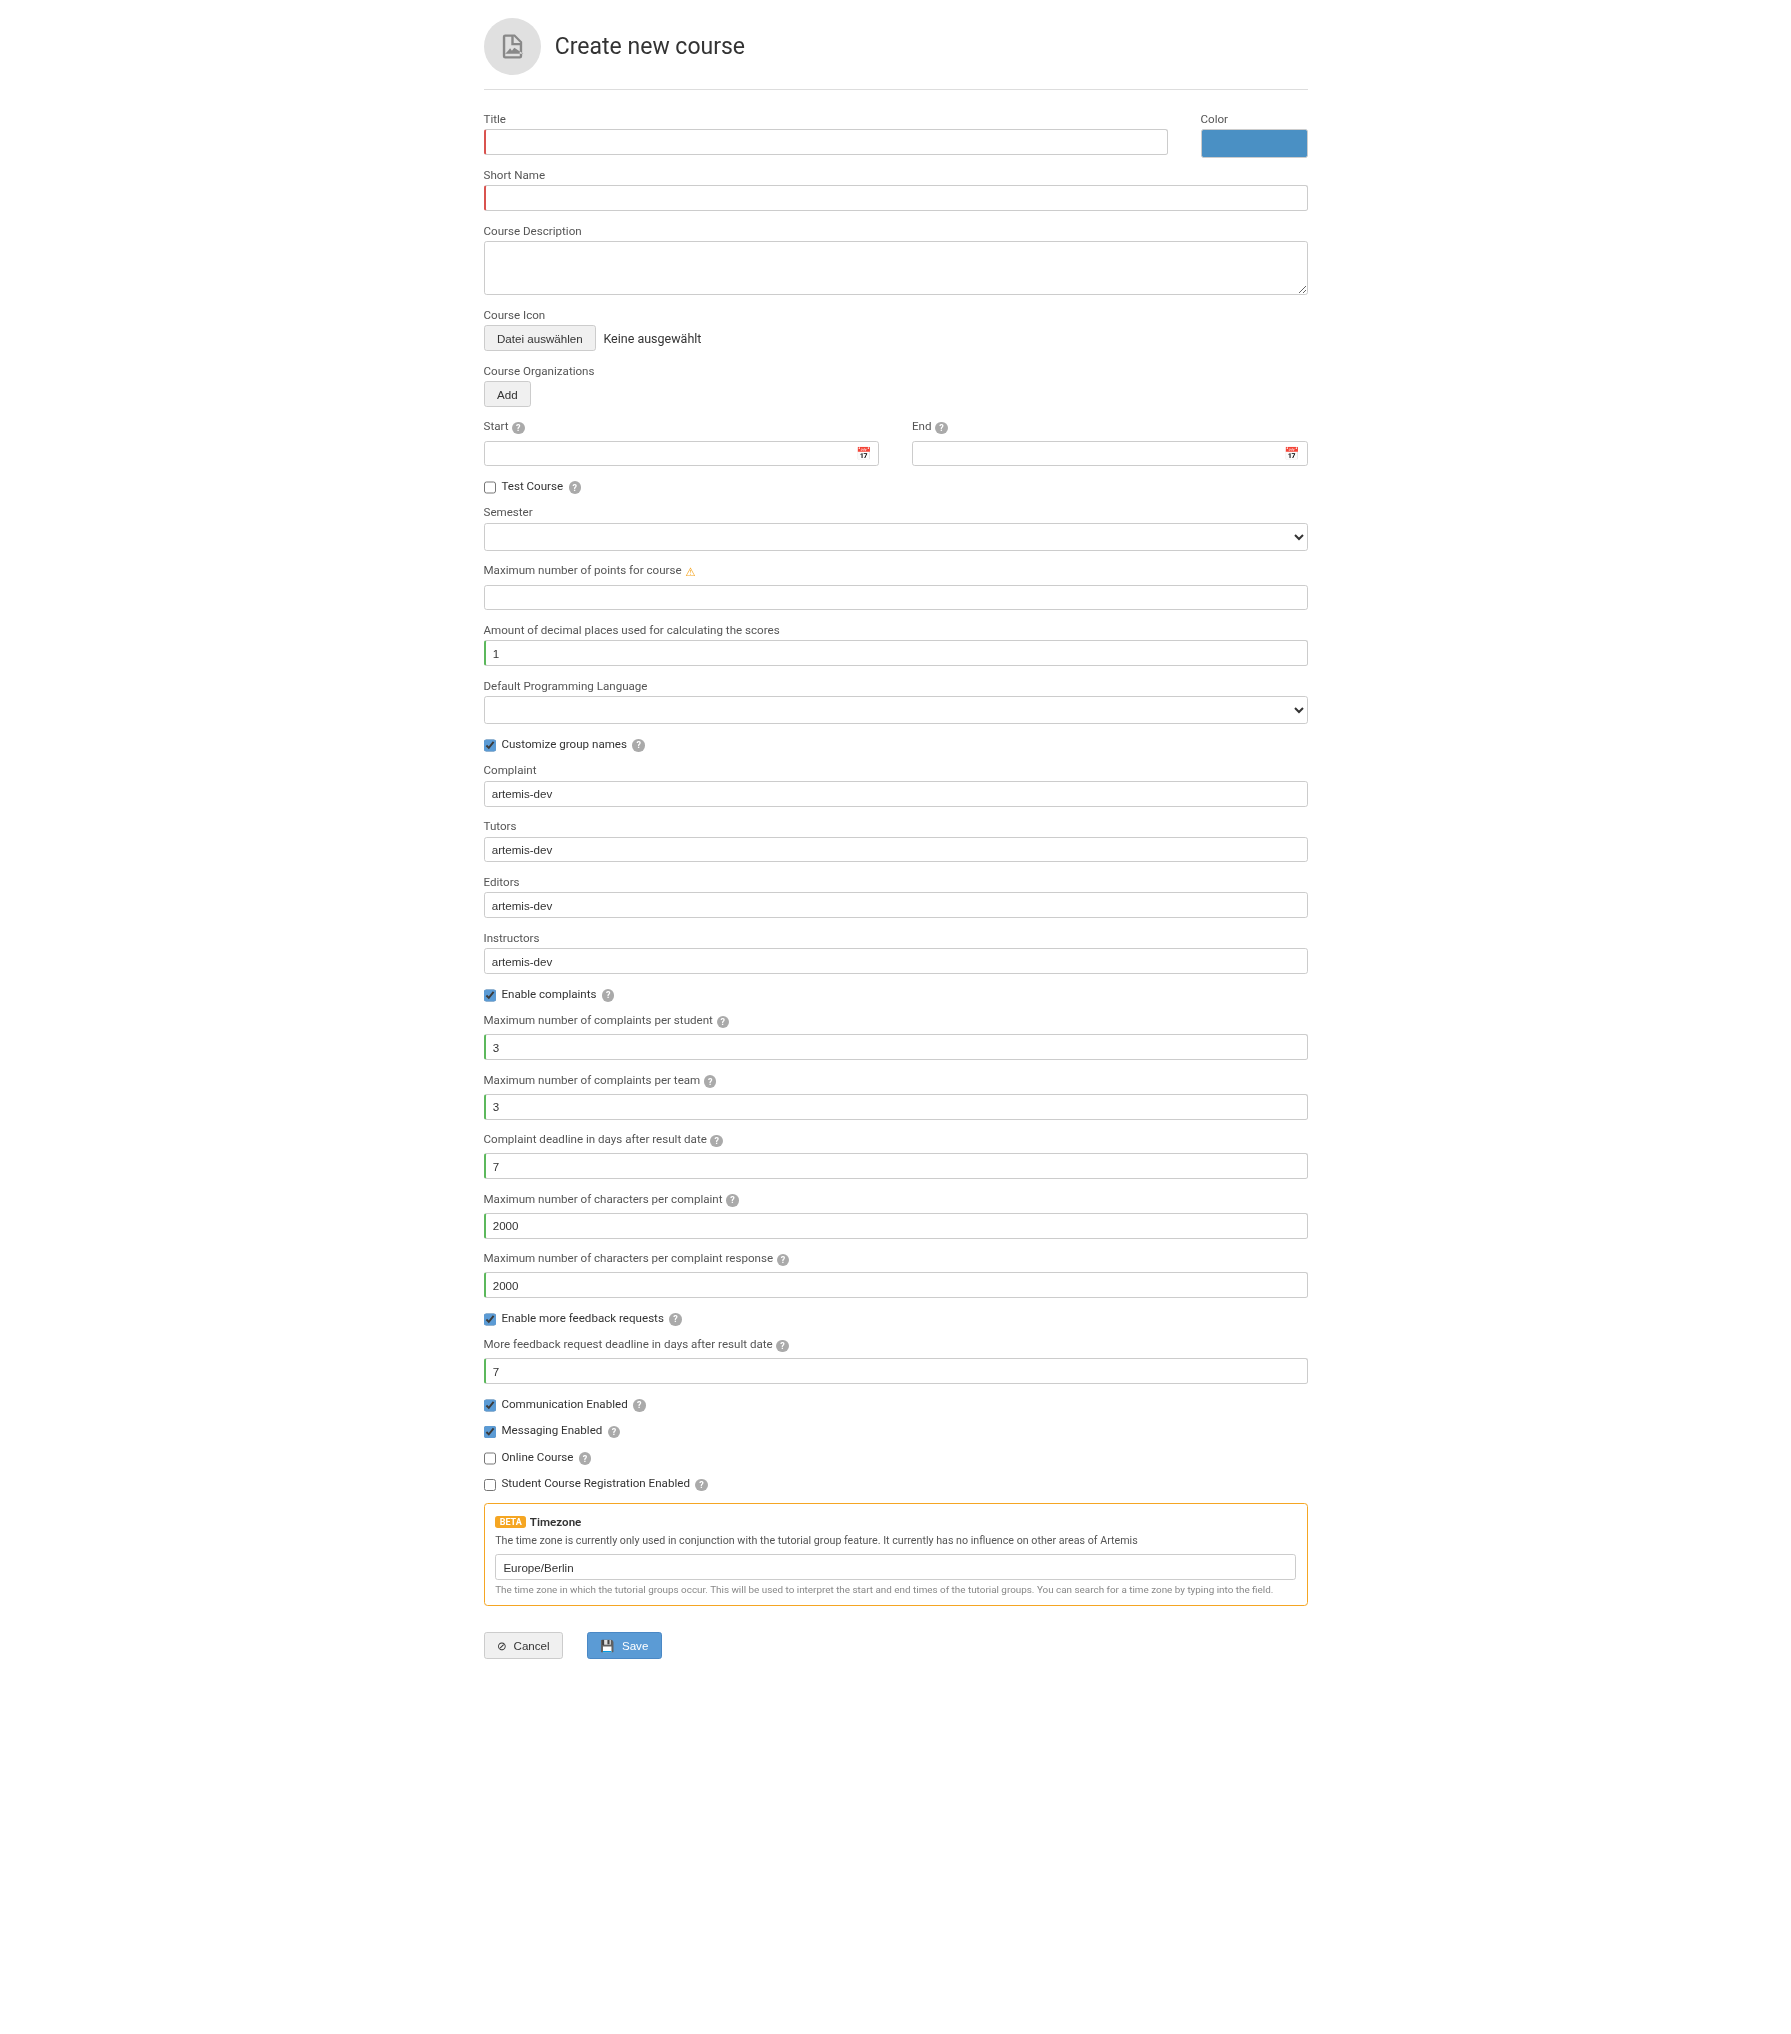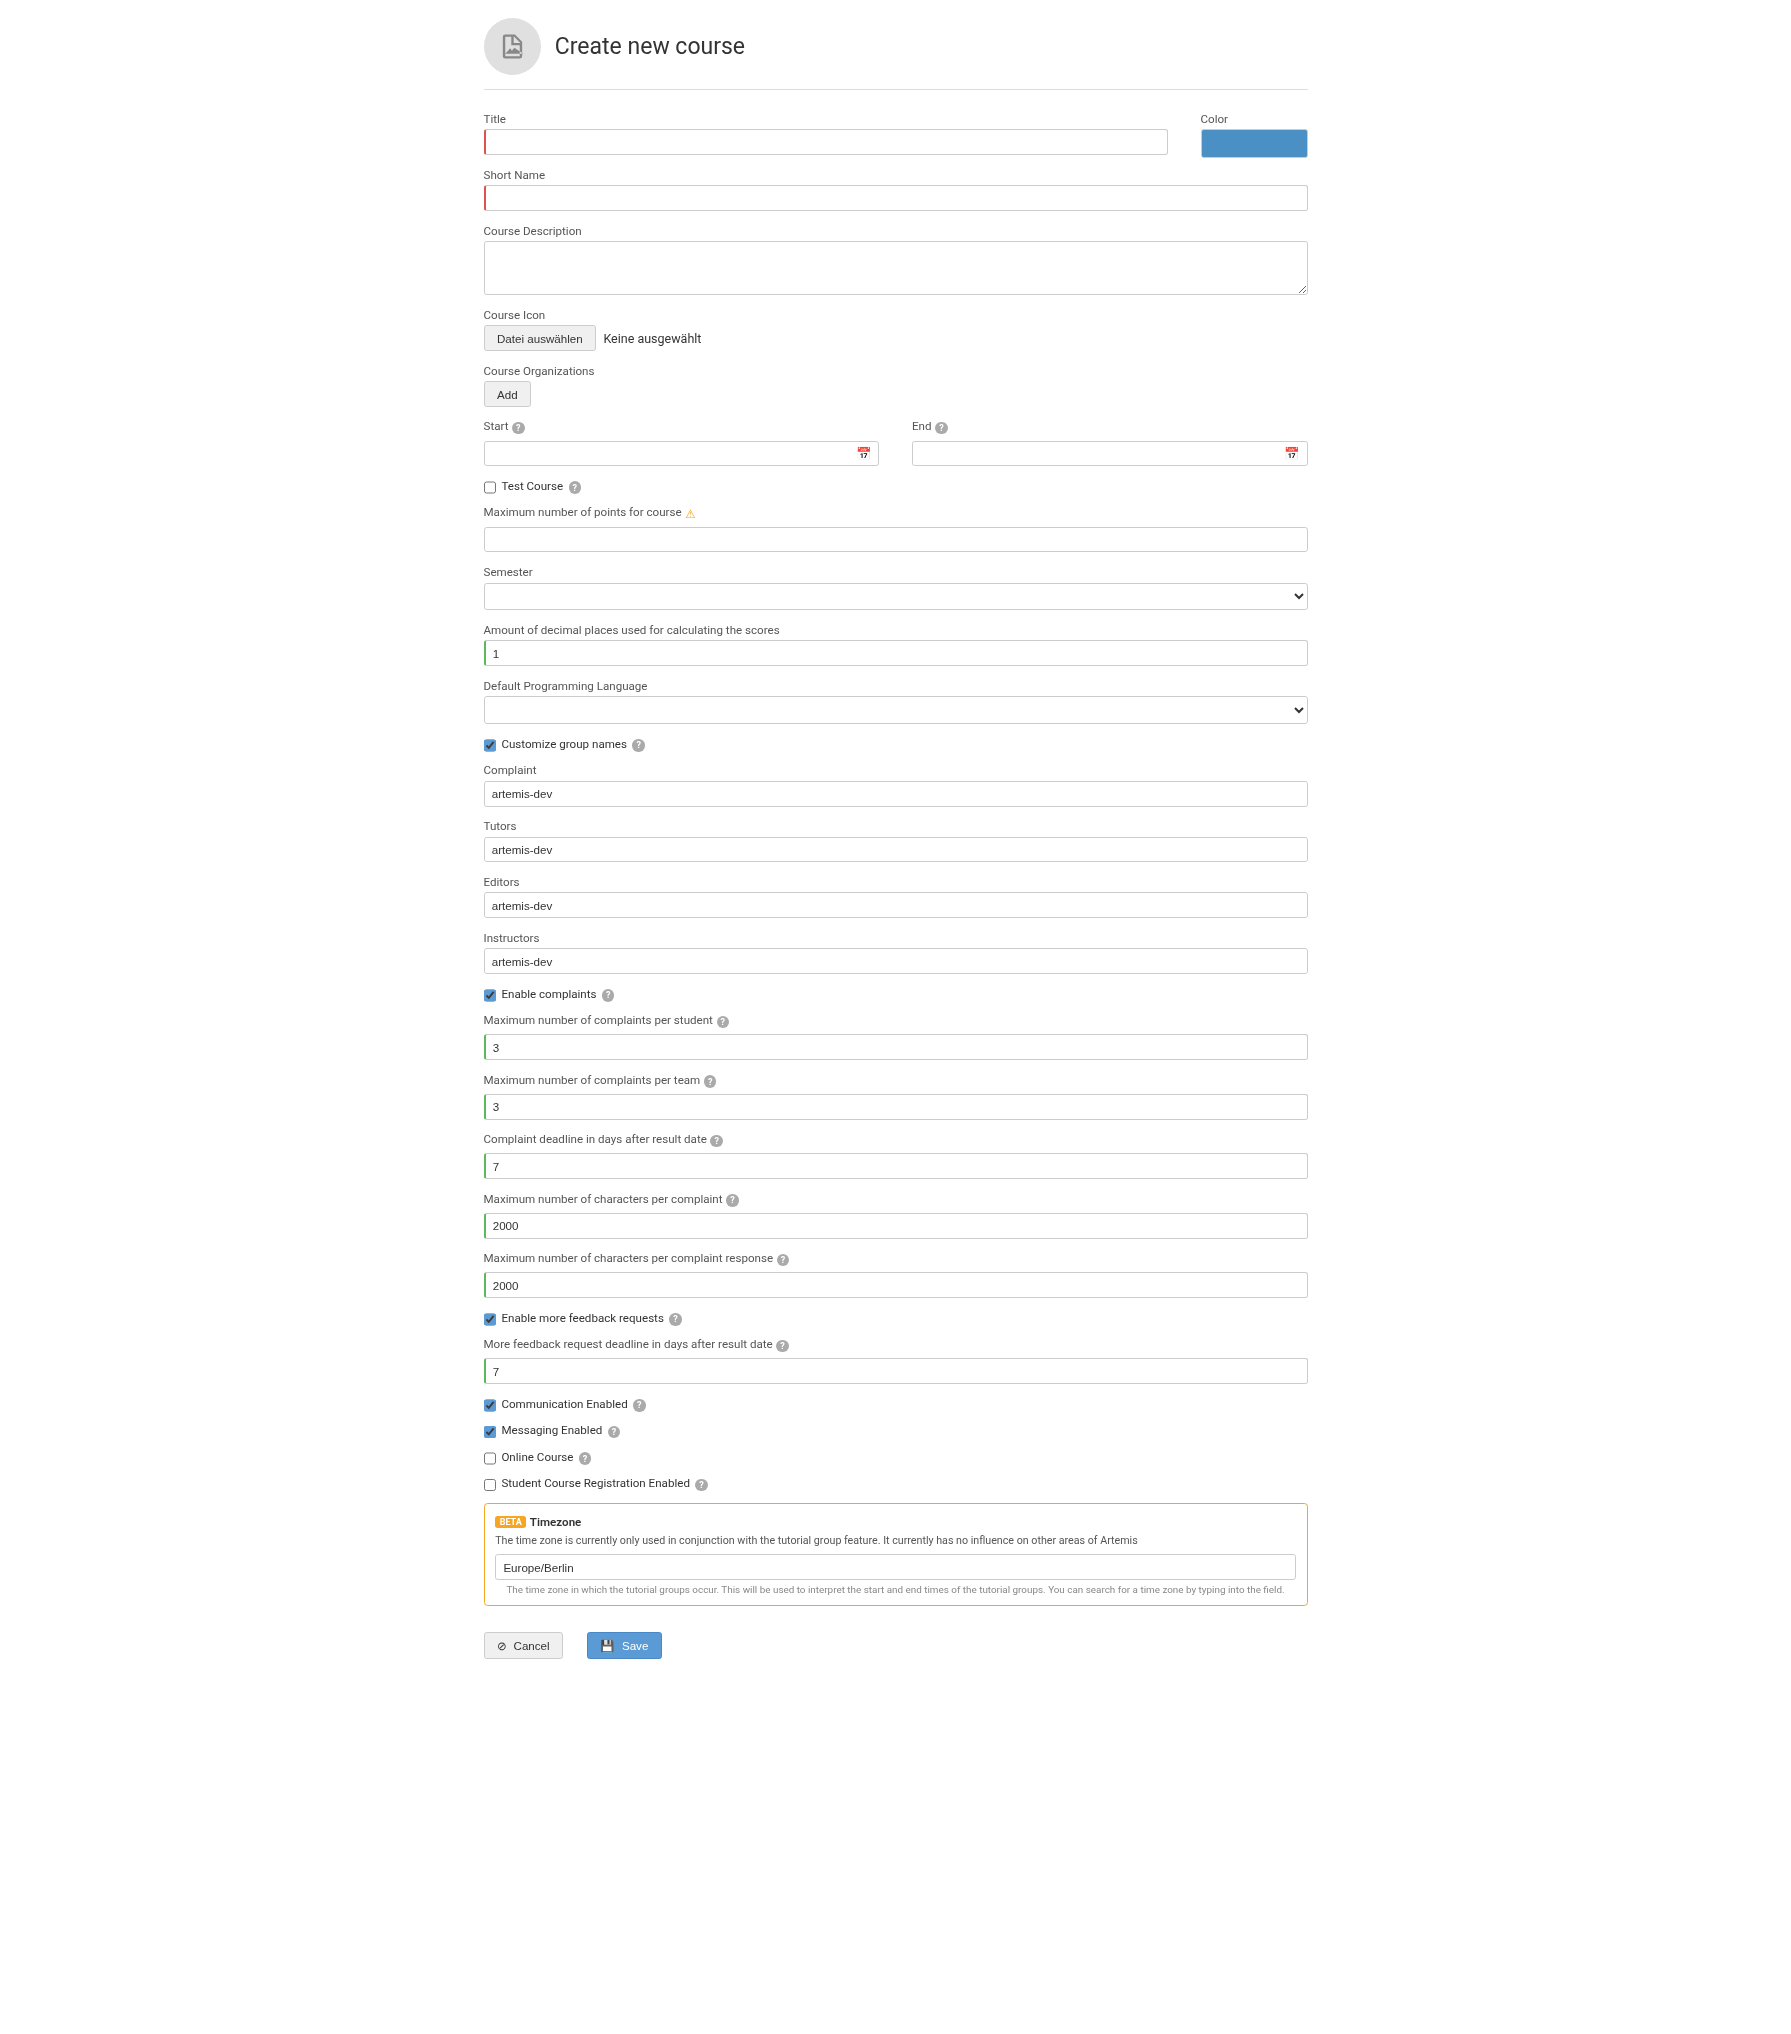--- a/index.html
+++ b/index.html
@@ -195,21 +195,20 @@
     }
     .timezone-description {
       font-size: 10.7px;
       color: #555;
       margin-bottom: 7.2px;
     }
     .timezone-hint {
       font-size: 9.9px;
       color: #888;
       margin-top: 3.6px;
-      text-align: center;
     }
     .footer-buttons {
       display: flex;
       gap: 24px;
       margin-top: 14.3px;
     }
     .two-col {
       display: flex;
       gap: 33px;
     }
@@ -290,34 +289,34 @@
     </div>
   </div>
 
   <div class="checkbox-row">
     <input type="checkbox" id="test-course" style="">
     <label for="test-course" class="checkbox-label">Test Course</label>
     <span class="help-icon">?</span>
   </div>
 
   <div class="form-group">
-    <div class="label-row">
-      <label>Maximum number of points for course</label>
-      <span class="warn-icon">⚠</span>
-    </div>
-    <input type="number" style="">
-  </div>
-
-  <div class="form-group">
     <label>Semester</label>
     <select>
       <option value=""></option>
       <option value="SS2024">SS2024</option>
       <option value="WS2024/25">WS2024/25</option>
     </select>
+  </div>
+
+  <div class="form-group">
+    <div class="label-row">
+      <label>Maximum number of points for course</label>
+      <span class="warn-icon">⚠</span>
+    </div>
+    <input type="number" style="">
   </div>
 
   <div class="form-group">
     <label>Amount of decimal places used for calculating the scores</label>
     <input type="number" class="input-green-border" value="1" style="">
   </div>
 
   <div class="form-group">
     <label>Default Programming Language</label>
     <select>

